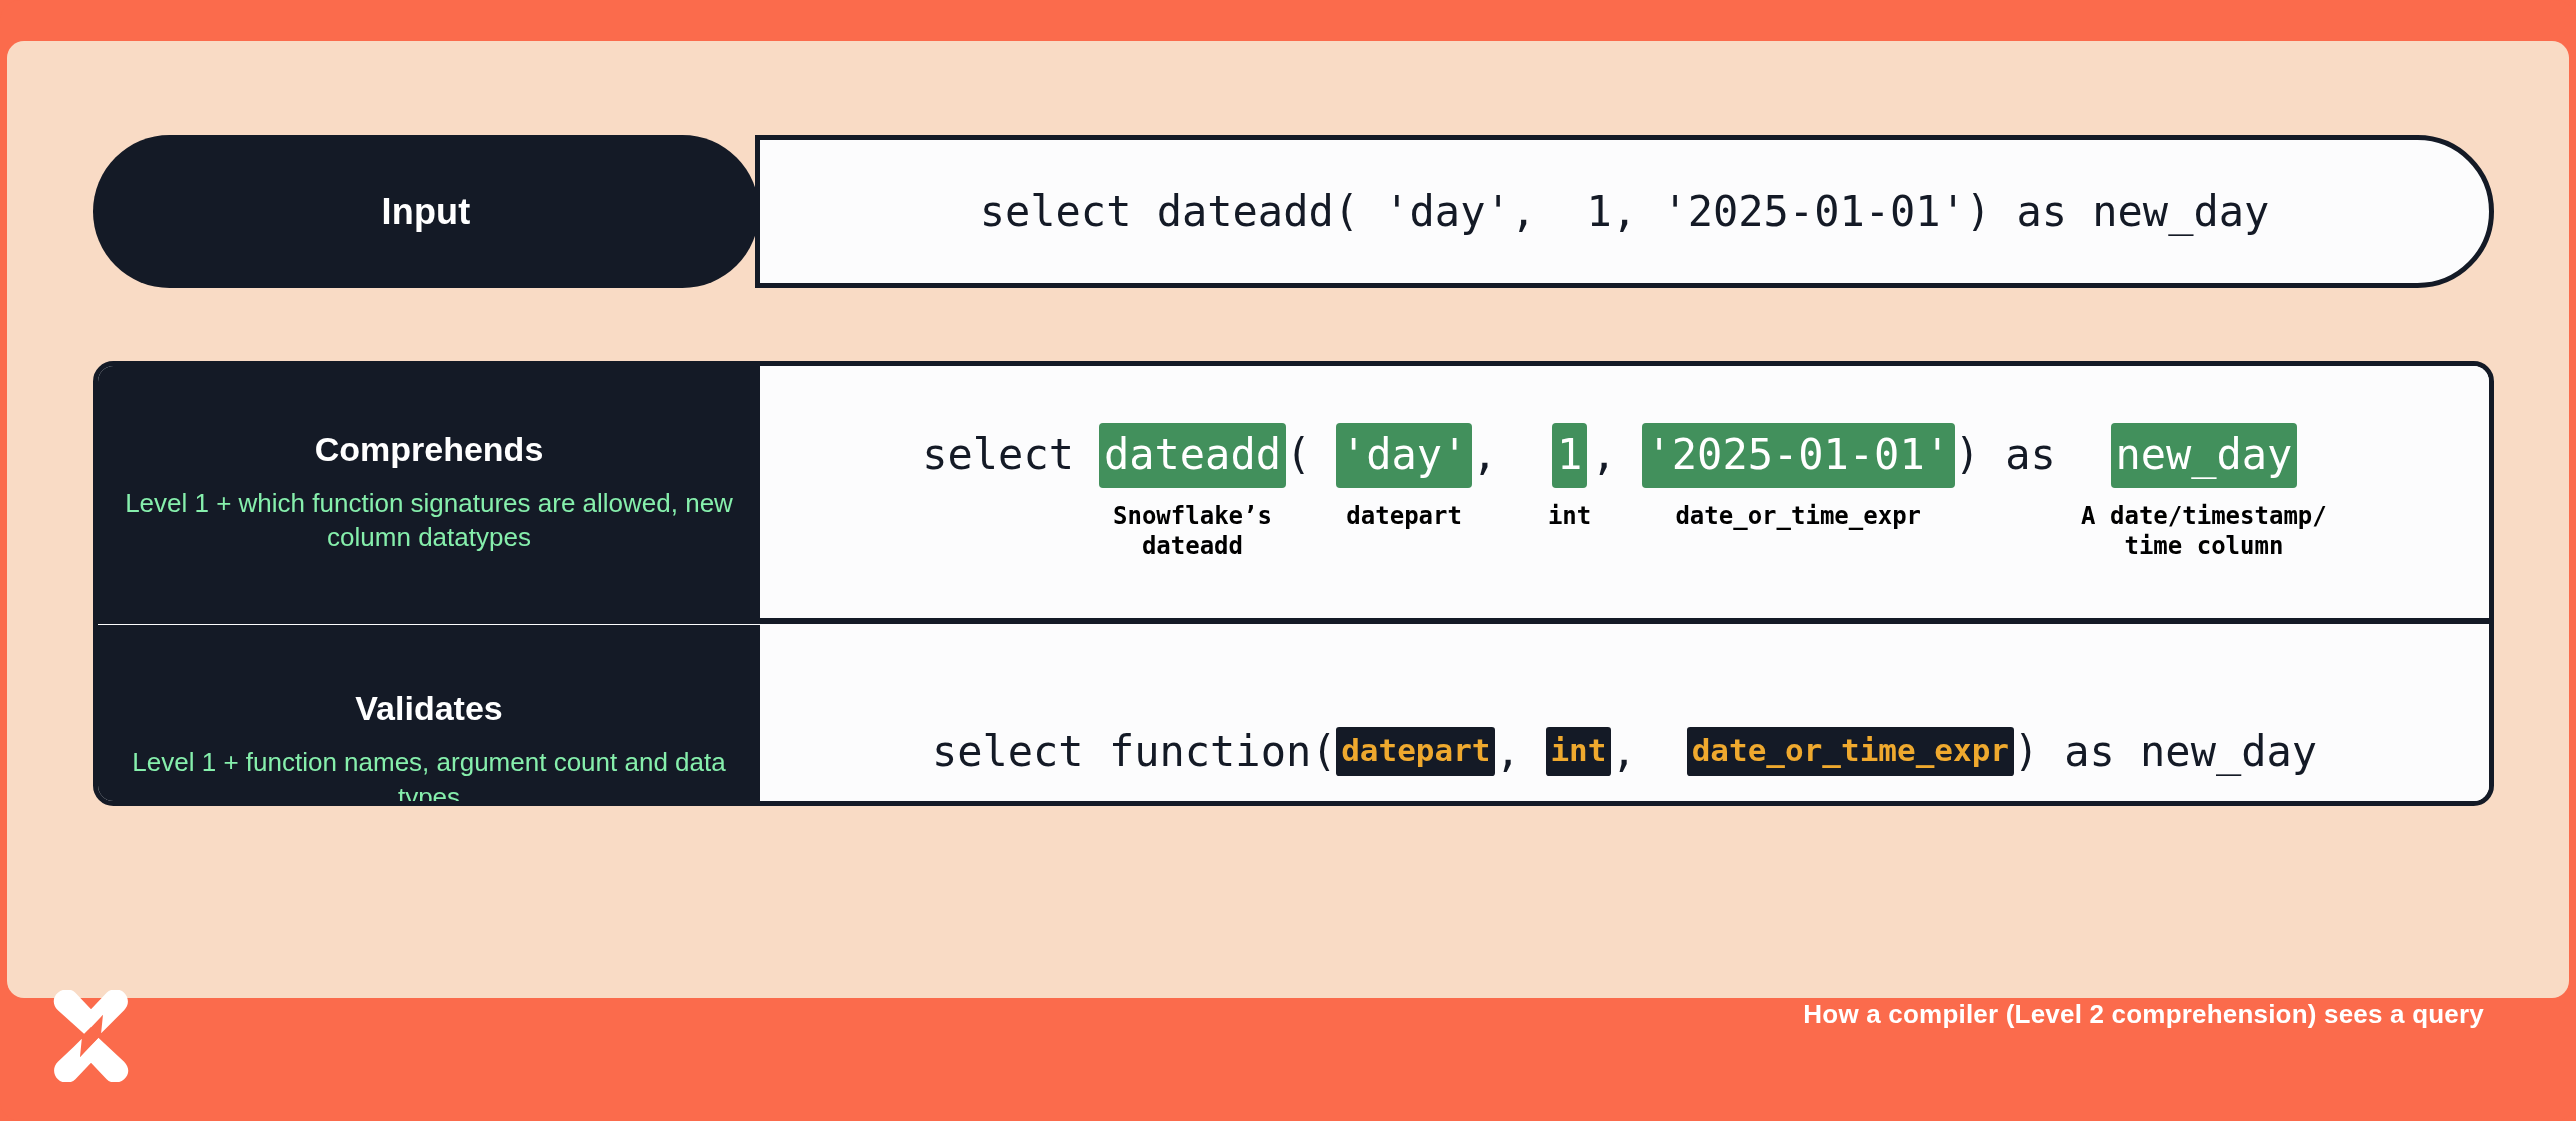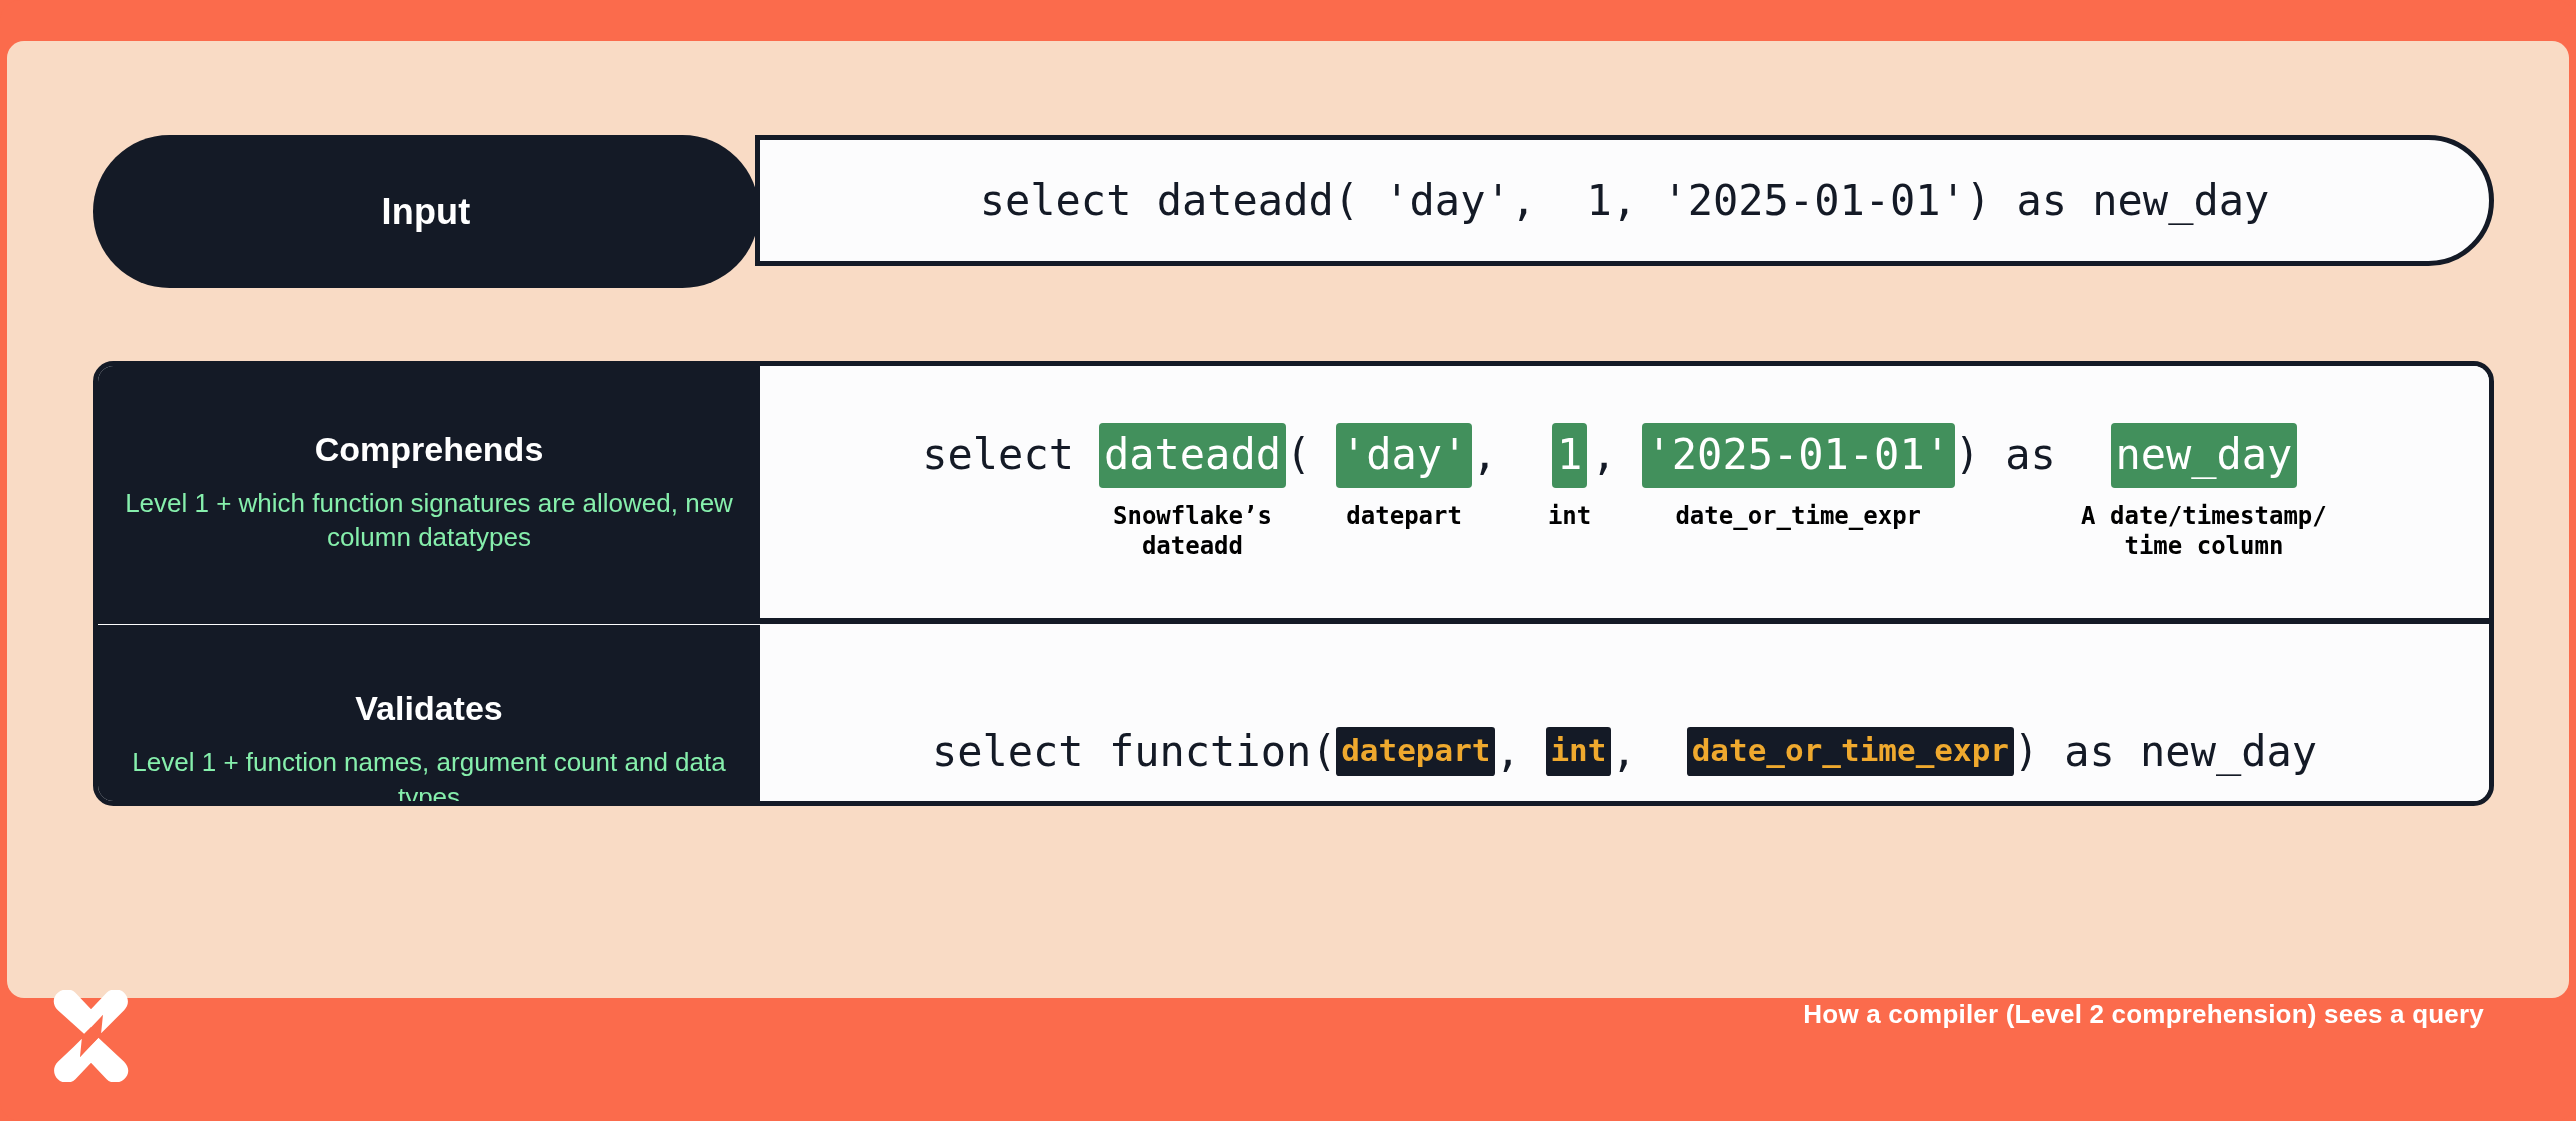--- a/index.html
+++ b/index.html
@@ -36,21 +36,21 @@
     width: 666px; height: 153px;
     background: #141A26;
     border-radius: 78px;
     display: flex; align-items: center; justify-content: center;
     color: #FFFFFF;
     font-size: 36px; font-weight: 700;
     letter-spacing: 0.2px;
   }
   #input-code-box {
     position: absolute; left: 662px; top: 0;
-    width: 1739px; height: 131px;
+    width: 1739px; height: 153px;
     background: #FCFCFD;
     border: 5.5px solid #141A26;
     border-radius: 0 78px 78px 0;
     display: flex; align-items: center; justify-content: center;
   }
   .code {
     font-family: "DejaVu Sans Mono", "Liberation Mono", monospace;
     font-size: 42px;
     color: #141A26;
     white-space: pre;

